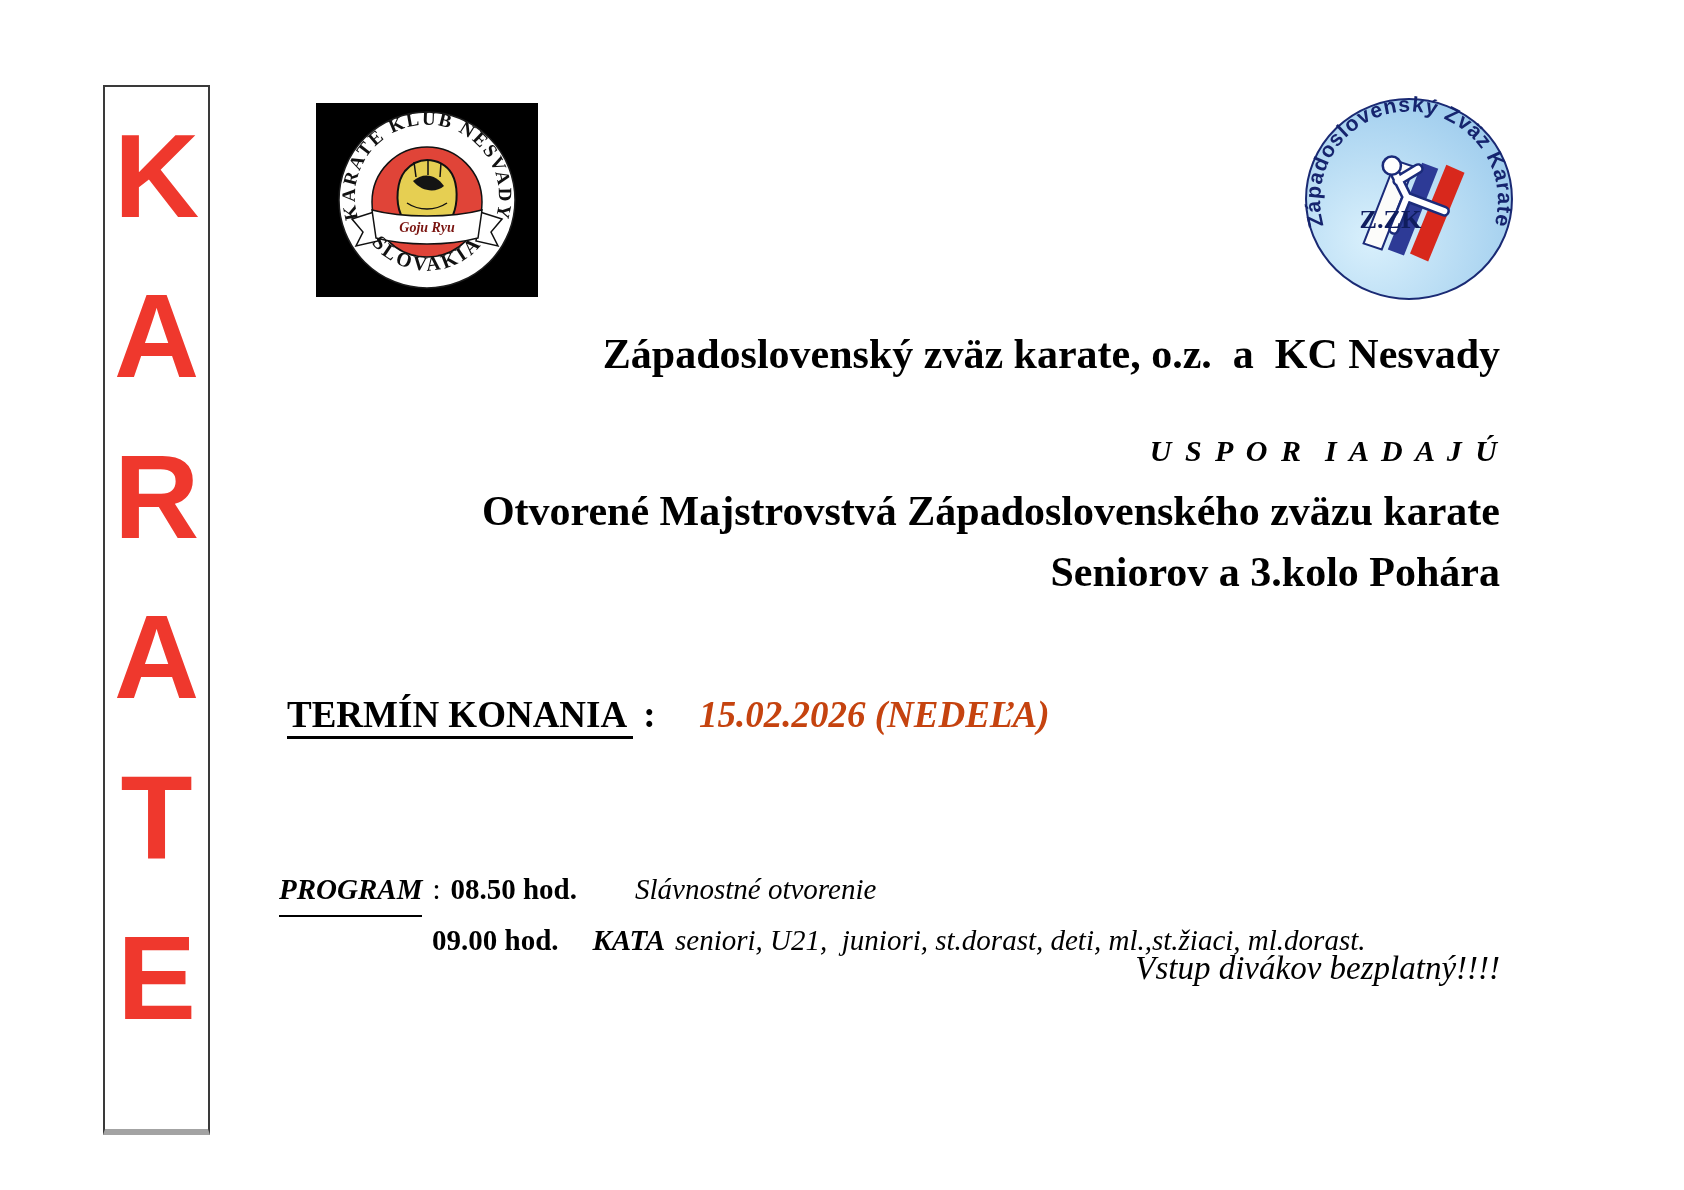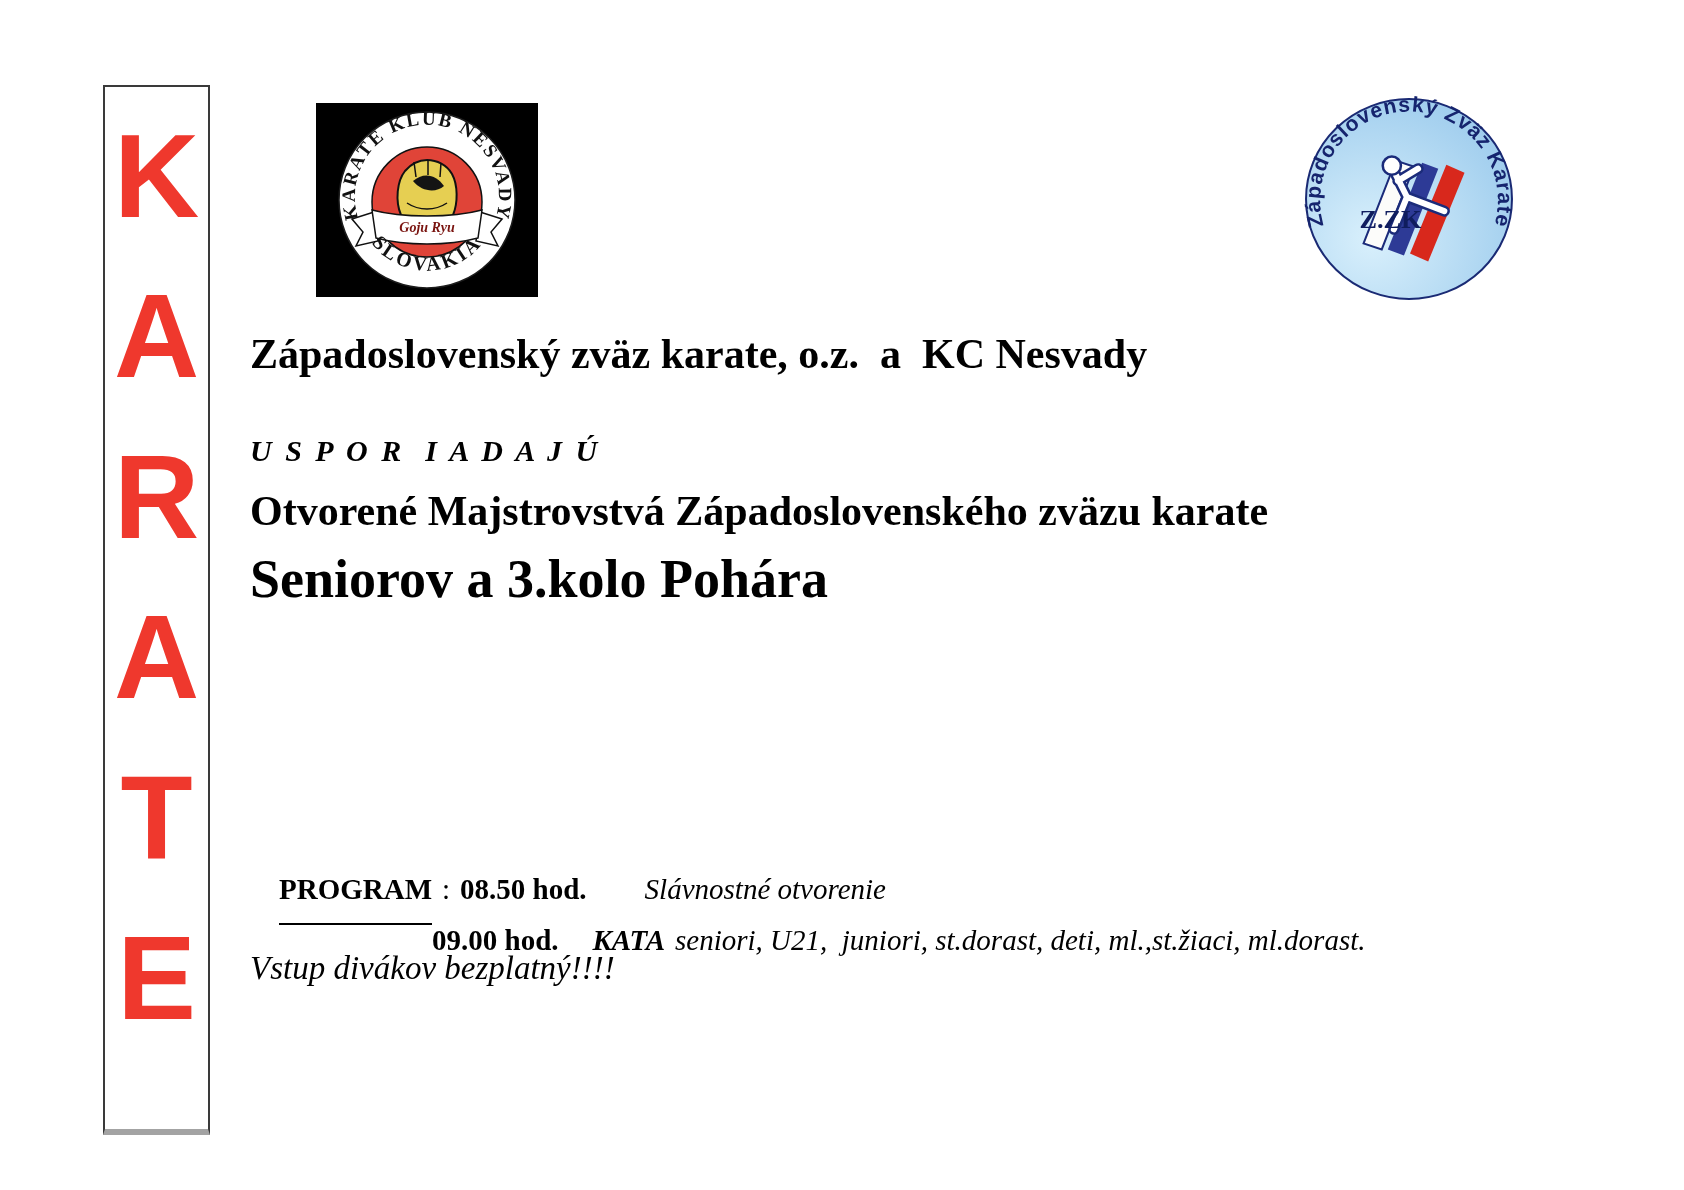--- a/index.html
+++ b/index.html
@@ -31,47 +31,48 @@
     color:#EF382D;
   }
 
   
   .logo-left  { position:absolute; left:316px; top:103px; width:222px; height:194px; }
   .logo-right { position:absolute; left:1303px; top:96px; width:212px; height:206px; }
   .logo-left svg, .logo-right svg { display:block; width:100%; height:100%; }
 
   
   .content-line { position:absolute; left:250px; width:1250px; white-space:pre-wrap; }
-  .center { text-align:left; }
+  .center { text-align:right; }
 
   .title-line   { top:330px; font-size:42px; font-weight:bold; }
   .uspo-line    { top:434px; font-size:30px; font-weight:bold; font-style:italic; letter-spacing:3px; }
   .event-line-1 { top:487px; font-size:42px; font-weight:bold; }
-  .event-line-2 { top:548px; font-size:54px; font-weight:bold; }
+  .event-line-2 { top:548px; font-size:42px; font-weight:bold; }
 
   .detail-row { position:absolute; left:250px; width:1250px; font-size:37px; white-space:pre-wrap; }
   .detail-termin { top:650px; }
   .detail-miesto { top:745px; }
   .detail-labelbox { display:inline-block; width:412px; vertical-align:baseline; }
   .detail-label {
     font-weight:bold;
     border-bottom:3px solid #000;
     padding-bottom:1px; padding-right:6px;
   }
   .detail-colon { font-weight:bold; margin-left:10px; }
   .detail-value { font-weight:bold; font-style:italic; }
   .detail-value.date { color:#C5430F; }
 
   .program-row { position:absolute; font-size:29px; white-space:pre-wrap; }
   .program-row-1 { top:840px; left:250px; }
   .program-row-2 { top:891px; left:403px; }
   .program-label {
     font-weight:bold;
     border-bottom:2.5px solid #000;
-    padding-bottom:18px;
+    padding-bottom:10px;
+    font-style:italic;
   }
   .program-colon { margin:0 10px; }
   .program-time { font-weight:bold; }
   .program-desc { font-style:italic; margin-left:58px; }
   .program-highlight { font-weight:bold; font-style:italic; margin-left:34px; }
   .program-desc-2 { font-style:italic; margin-left:10px; }
 
   .footer-line { top:950px; font-size:33px; font-style:italic; }
 </style>
 </head>
@@ -153,20 +154,23 @@
         <textPath href="#rlArc" startOffset="50%" text-anchor="middle">Západoslovenský Zväz Karate</textPath>
       </text>
     </svg>
   </div>
 
   <div class="content-line center title-line">Západoslovenský zväz karate, o.z.  a  KC Nesvady</div>
   <div class="content-line center uspo-line">U S P O R  I A D A J Ú</div>
   <div class="content-line center event-line-1">Otvorené Majstrovstvá Západoslovenského zväzu karate</div>
   <div class="content-line center event-line-2">Seniorov a 3.kolo Pohára</div>
 
+  <div class="detail-row detail-termin">
+    <span class="detail-labelbox"><span class="detail-label">TERMÍN KONANIA</span><span class="detail-colon">:</span></span><span class="detail-value date">15.02.2026 (NEDEĽA)</span>
+  </div>
 
 
   <div class="program-row program-row-1">
     <span class="program-label">PROGRAM</span><span class="program-colon">:</span><span class="program-time">08.50 hod.</span><span class="program-desc">Slávnostné otvorenie</span>
   </div>
   <div class="program-row program-row-2">
     <span class="program-time">09.00 hod.</span><span class="program-highlight">KATA</span><span class="program-desc-2">seniori, U21,  juniori, st.dorast, deti, ml.,st.žiaci, ml.dorast.</span>
   </div>
 
   <div class="content-line center footer-line">Vstup divákov bezplatný!!!!</div>

